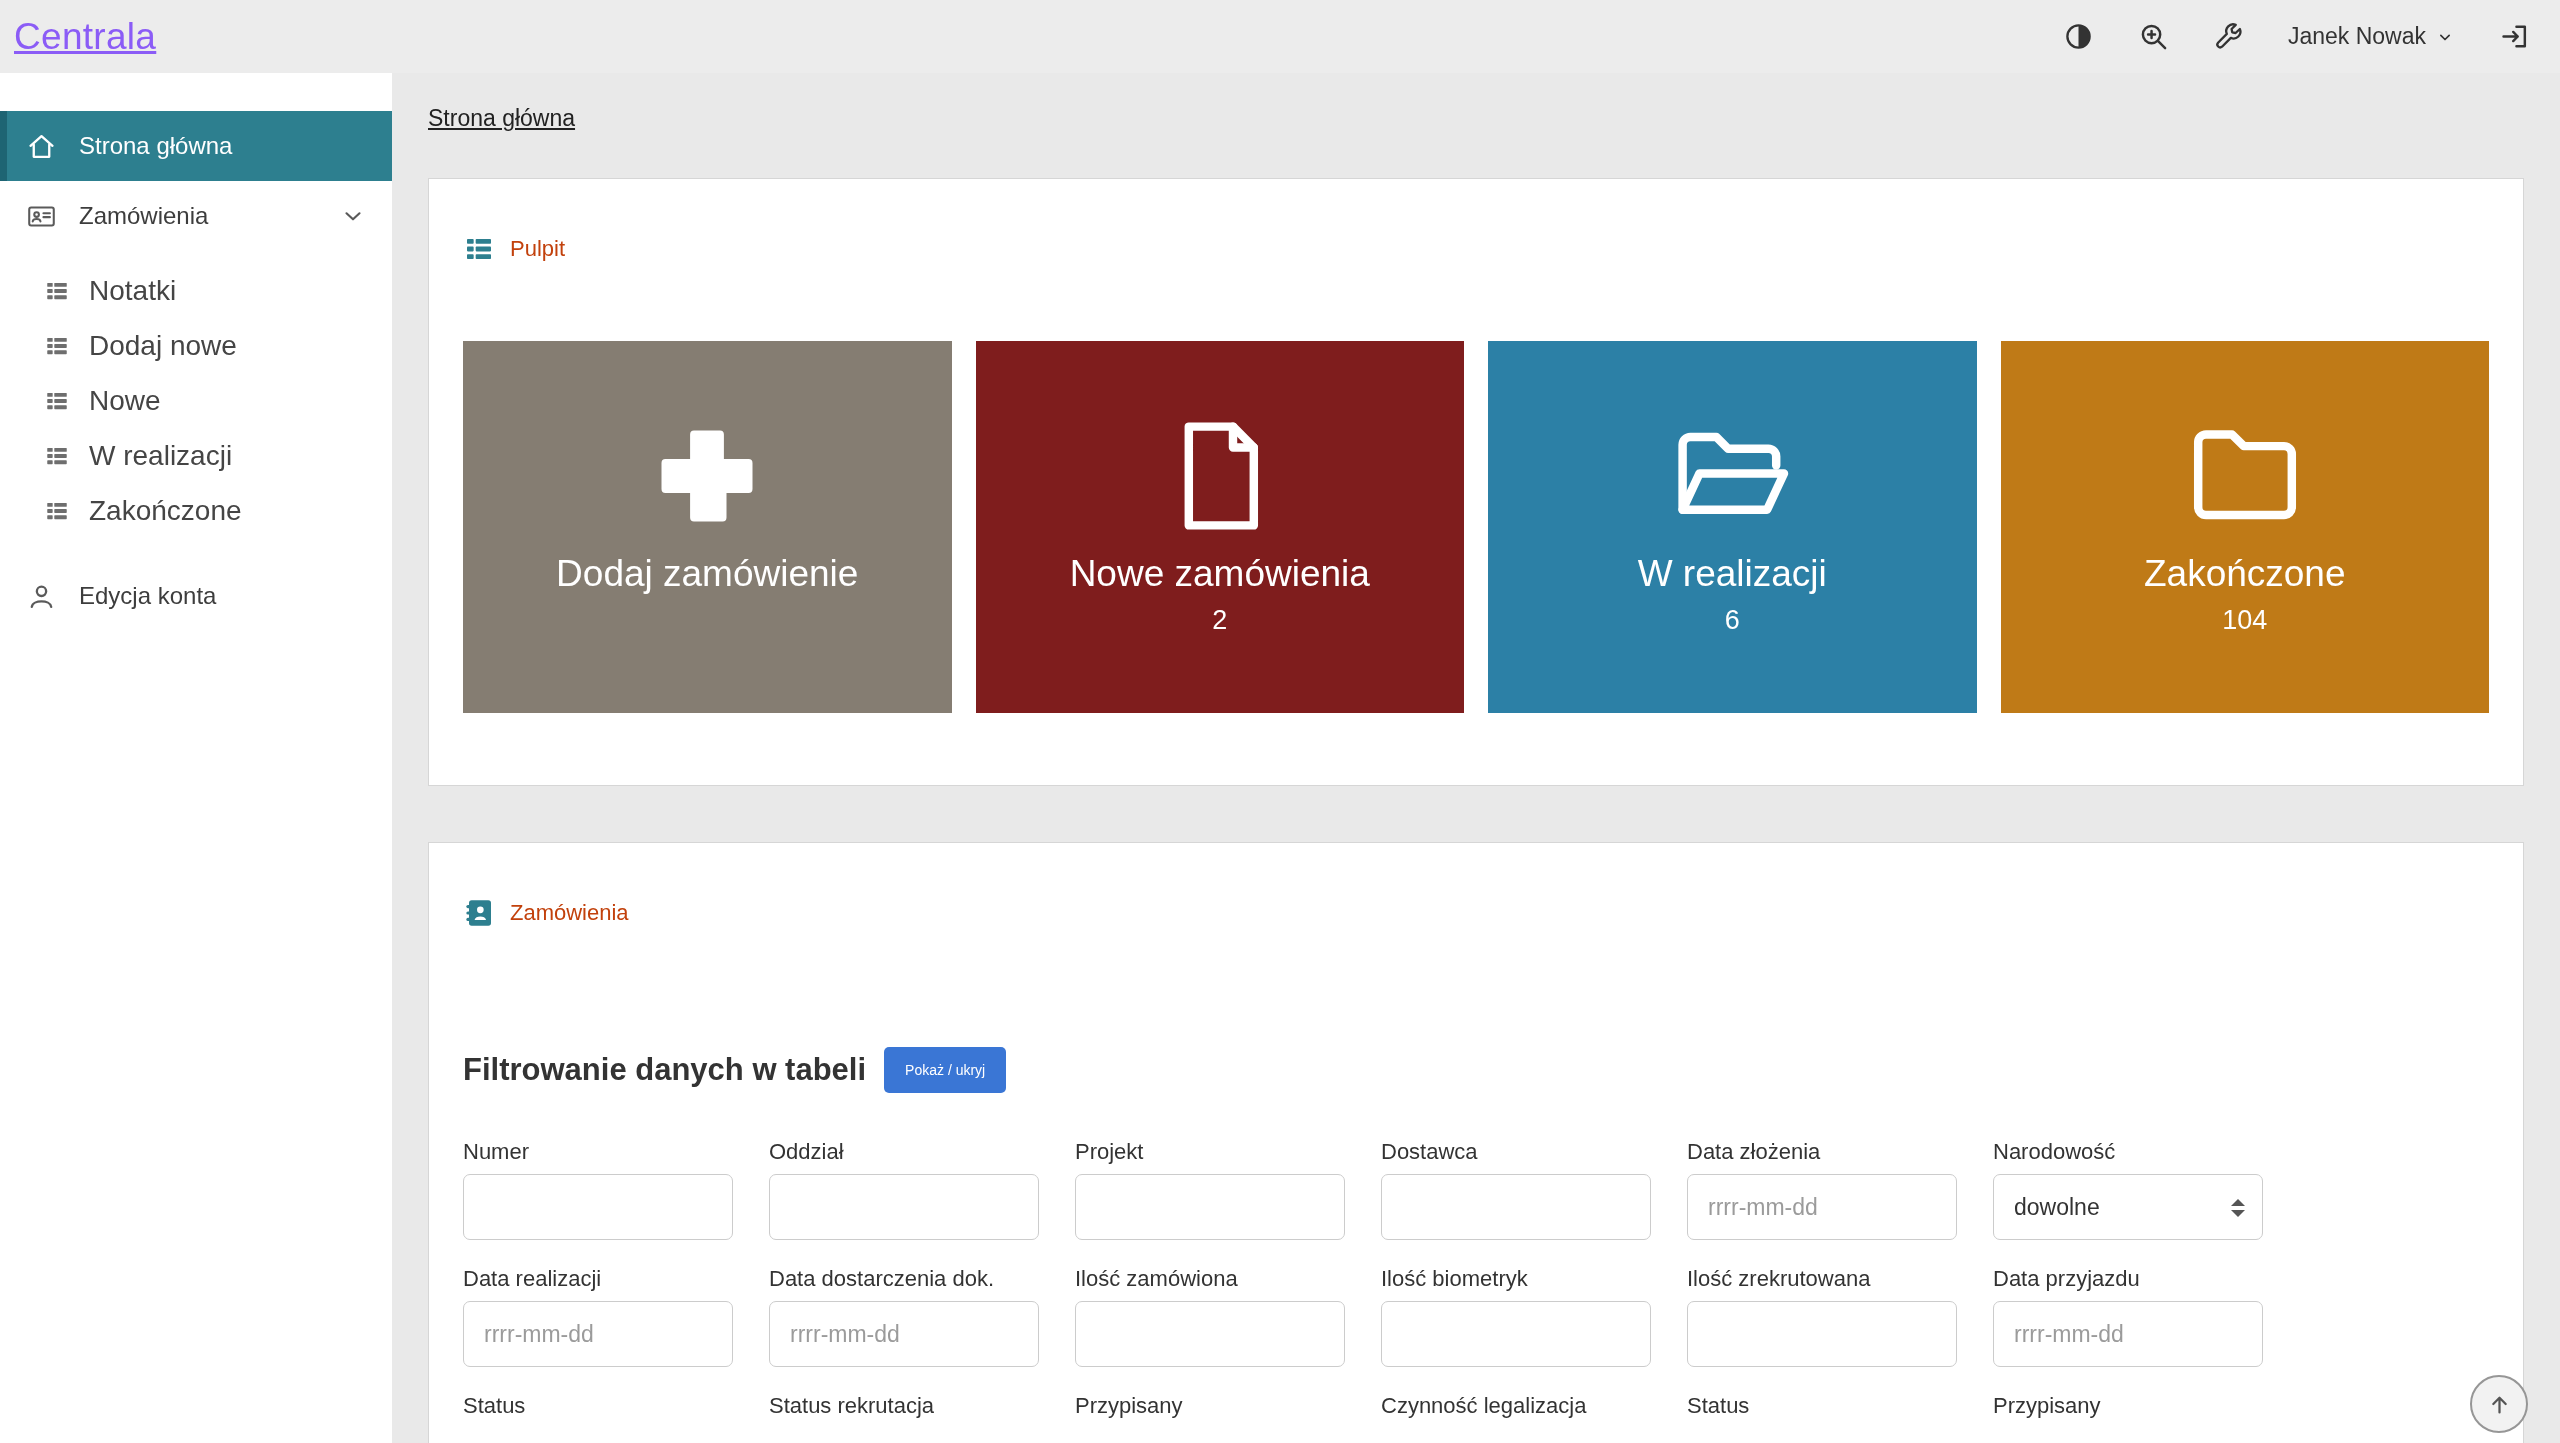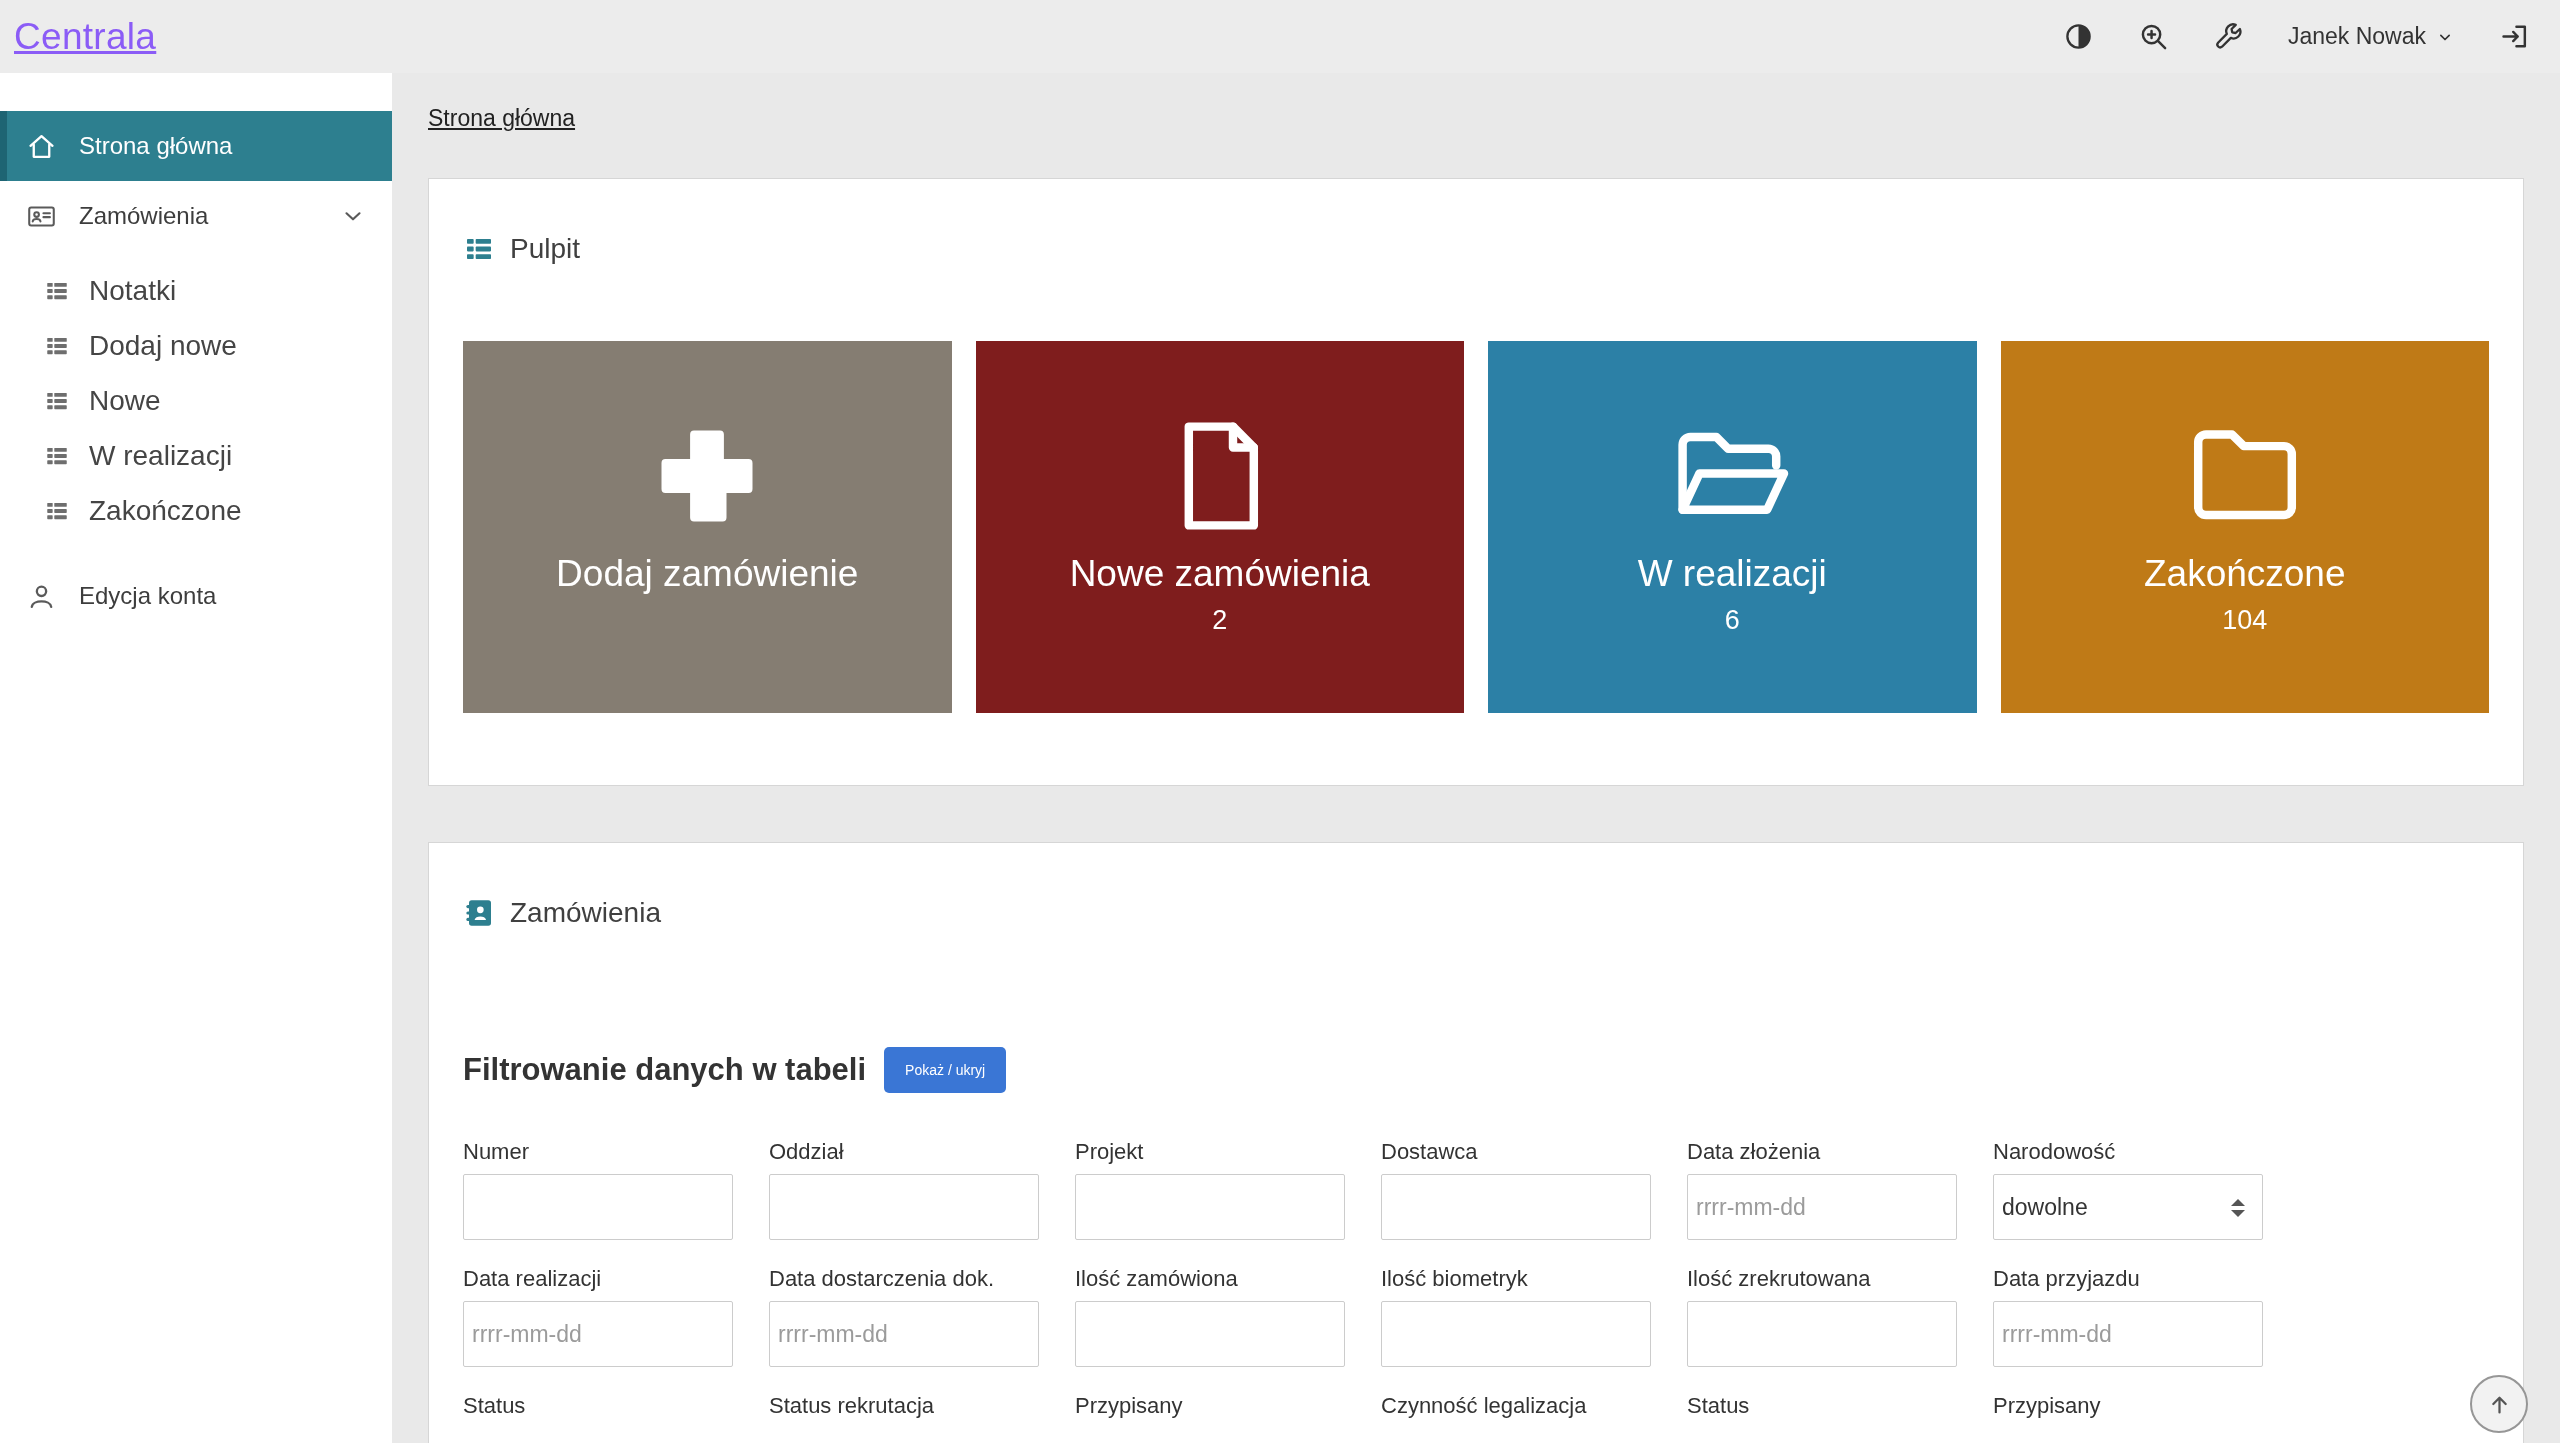--- a/index.html
+++ b/index.html
@@ -28,38 +28,38 @@
   .sub-item{height:55px;display:flex;align-items:center;gap:19px;padding-left:44px;font-size:28px;color:#454545;cursor:pointer;}
   .sub-item svg{width:26px;height:26px;color:#6e6e6e;flex:none;}
   .account{margin-top:28px;height:60px;}
 
   
   .main{flex:1;padding:0 36px;box-sizing:border-box;}
   .breadcrumb{padding-top:32px;font-size:23px;}
   .breadcrumb a{color:#222;text-decoration:underline;cursor:pointer;}
   .card{background:#fff;border:1px solid #d6d6d6;box-sizing:border-box;}
   .card1{margin-top:46px;padding:54px 34px 72px;}
-  .card-h{display:flex;align-items:center;gap:15px;font-size:28px;color:#404040;}
+  .card-h{display:flex;align-items:center;gap:15px;font-size:22px;color:#c2410c;}
   .card-h svg{width:32px;height:32px;color:#2d7f8f;flex:none;}
 
   .tiles{margin-top:76px;display:grid;grid-template-columns:repeat(4,1fr);gap:24px;}
   .tile{height:372px;color:#fff;display:flex;flex-direction:column;align-items:center;padding-top:70px;box-sizing:border-box;cursor:pointer;}
   .tile-icon svg{width:130px;height:130px;display:block;}
   .tile-label{font-size:37px;margin-top:12px;}
   .tile-count{font-size:27px;margin-top:10px;min-height:30px;}
 
   .card2{margin-top:56px;padding:54px 34px 160px;}
   .filter-head{margin-top:118px;display:flex;align-items:center;gap:18px;}
   .filter-title{font-size:31px;font-weight:700;color:#333;}
   .btn-primary{background:#3a76d5;color:#fff;border:none;font-size:14px;padding:15px 21px;border-radius:5px;cursor:pointer;font-family:inherit;}
 
   .filter-grid{margin-top:46px;display:grid;grid-template-columns:repeat(6,270px);column-gap:36px;row-gap:26px;}
   .field label{display:block;font-size:22px;font-weight:400;color:#333;margin-bottom:9px;}
-  .field input,.field select{width:100%;height:66px;border:1px solid #ccc;border-radius:2px;font-size:23px;color:#555;
-        padding:0 8px;background:#fff;font-family:inherit;box-sizing:border-box;outline:none;}
+  .field input,.field select{width:100%;height:66px;border:1px solid #ccc;border-radius:7px;font-size:23px;color:#555;
+        padding:0 20px;background:#fff;font-family:inherit;box-sizing:border-box;outline:none;}
   .field input::placeholder{color:#9b9b9b;}
   .select-wrap{position:relative;}
   .select-wrap select{appearance:none;-webkit-appearance:none;-moz-appearance:none;color:#333;padding-right:44px;}
   .select-wrap::before{content:"";position:absolute;right:18px;top:50%;margin-top:-15px;
         border:7px solid transparent;border-bottom-color:#555;pointer-events:none;}
   .select-wrap::after{content:"";position:absolute;right:18px;top:50%;margin-top:3px;
         border:7px solid transparent;border-top-color:#555;pointer-events:none;}
 
   .scroll-top{position:absolute;right:32px;bottom:10px;width:54px;height:54px;border-radius:50%;
         border:2px solid #969696;background:#f2f2f2;display:flex;align-items:center;justify-content:center;cursor:pointer;}

